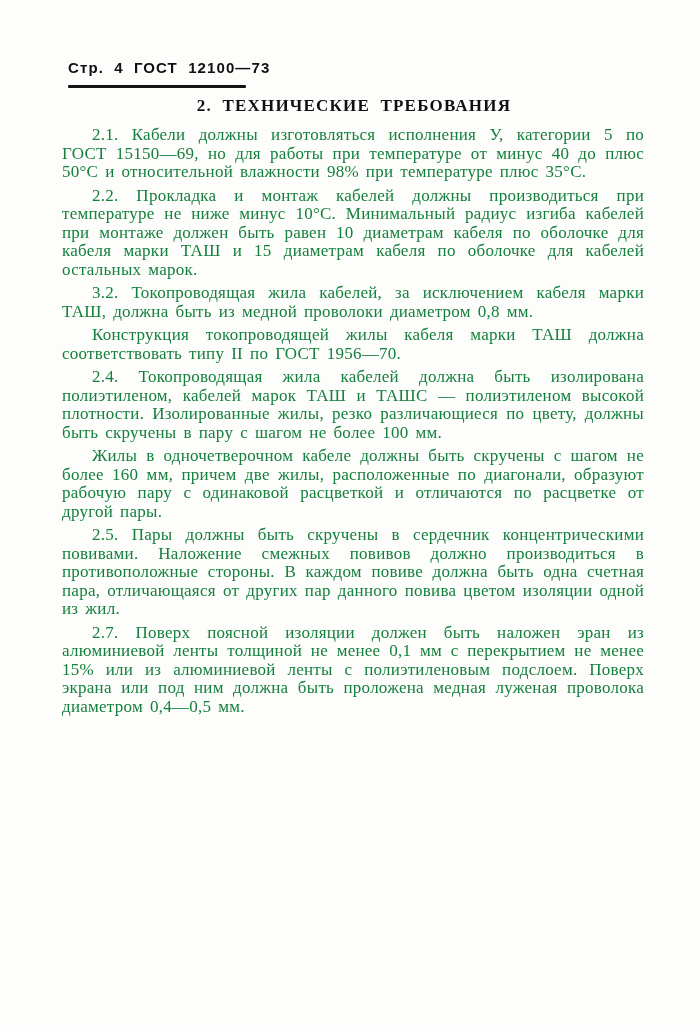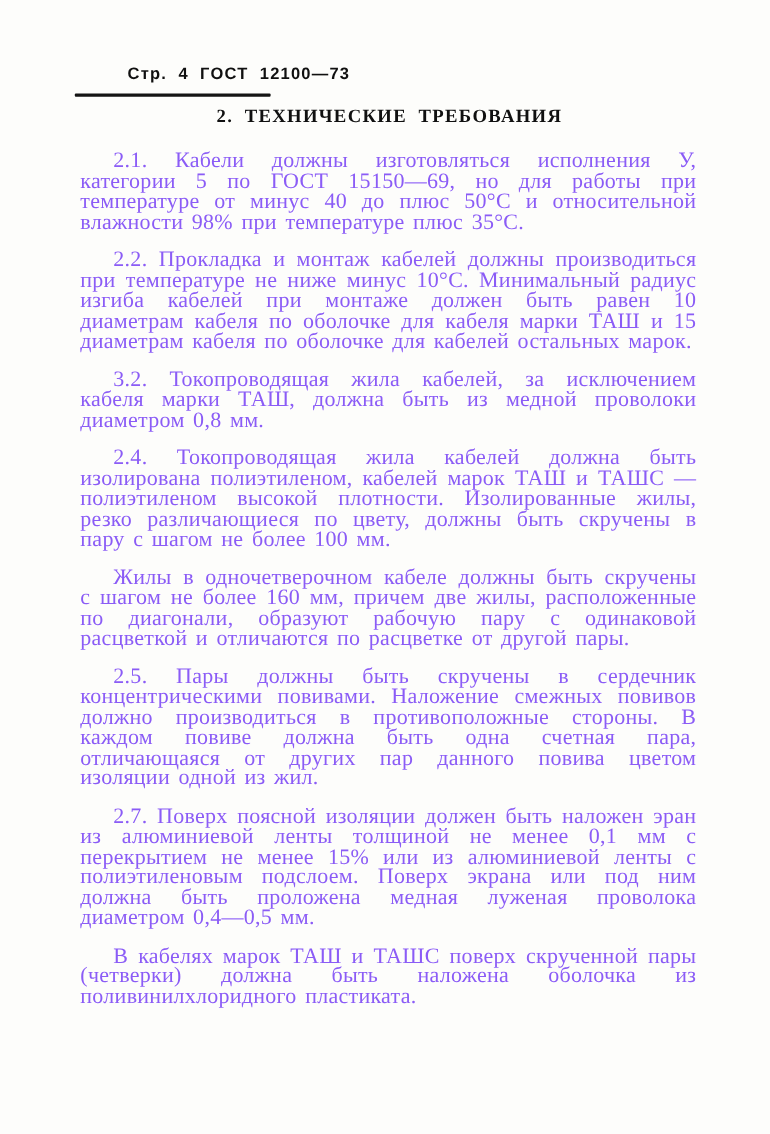--- a/index.html
+++ b/index.html
@@ -21,21 +21,20 @@
     position: absolute;
     left: 68px;
     top: 59px;
     font-family: "Liberation Sans", sans-serif;
     font-weight: bold;
     font-size: 15px;
     letter-spacing: 1.1px;
     word-spacing: 5px;
     white-space: nowrap;
     color: #101010;
-    margin-left: 48px;
   }
   .header-rule {
     position: absolute;
     left: 68px;
     top: 85px;
     width: 178px;
     height: 3px;
     background: #141414;
     border-radius: 1px;
   }
@@ -52,46 +51,46 @@
     word-spacing: 5px;
     color: #101010;
   }
   .content {
     position: absolute;
     left: 57px;
     top: 121px;
     width: 592px;
   }
   .content p {
-    margin: 16px;
+    margin: 5px;
     padding: 0;
     text-indent: 30px;
-    font-size: 20px;
+    font-size: 17px;
     line-height: 18.5px;
     text-align: justify;
     letter-spacing: 0.25px;
     word-spacing: 2.5px;
-    color: #8b5cf6;
+    color: #15803d;
   }
 </style>
 </head>
 <body>
 
 <div class="page">
 
   <div class="page-header">Стр. 4 ГОСТ 12100—73</div>
 
   <div class="header-rule"></div>
 
   <div class="section-heading">2. ТЕХНИЧЕСКИЕ ТРЕБОВАНИЯ</div>
 
   <div class="content">
     <p>2.1. Кабели должны изготовляться исполнения У, категории 5 по ГОСТ 15150—69, но для работы при температуре от минус 40 до плюс 50°С и относительной влажности 98% при температуре плюс 35°С.</p>
     <p>2.2. Прокладка и монтаж кабелей должны производиться при температуре не ниже минус 10°С. Минимальный радиус изгиба кабелей при монтаже должен быть равен 10 диаметрам кабеля по оболочке для кабеля марки ТАШ и 15 диаметрам кабеля по оболочке для кабелей остальных марок.</p>
     <p>3.2. Токопроводящая жила кабелей, за исключением кабеля марки ТАШ, должна быть из медной проволоки диаметром 0,8 мм.</p>
+    <p>Конструкция токопроводящей жилы кабеля марки ТАШ должна соответствовать типу II по ГОСТ 1956—70.</p>
     <p>2.4. Токопроводящая жила кабелей должна быть изолирована полиэтиленом, кабелей марок ТАШ и ТАШС — полиэтиленом высокой плотности. Изолированные жилы, резко различающиеся по цвету, должны быть скручены в пару с шагом не более 100 мм.</p>
     <p>Жилы в одночетверочном кабеле должны быть скручены с шагом не более 160 мм, причем две жилы, расположенные по диагонали, образуют рабочую пару с одинаковой расцветкой и отличаются по расцветке от другой пары.</p>
     <p>2.5. Пары должны быть скручены в сердечник концентрическими повивами. Наложение смежных повивов должно производиться в противоположные стороны. В каждом повиве должна быть одна счетная пара, отличающаяся от других пар данного повива цветом изоляции одной из жил.</p>
     <p>2.7. Поверх поясной изоляции должен быть наложен эран из алюминиевой ленты толщиной не менее 0,1 мм с перекрытием не менее 15% или из алюминиевой ленты с полиэтиленовым подслоем. Поверх экрана или под ним должна быть проложена медная луженая проволока диаметром 0,4—0,5 мм.</p>
-    <p>В кабелях марок ТАШ и ТАШС поверх скрученной пары (четверки) должна быть наложена оболочка из поливинилхлоридного пластиката.</p>
   </div>
 
 </div>
 
 </body></html>

